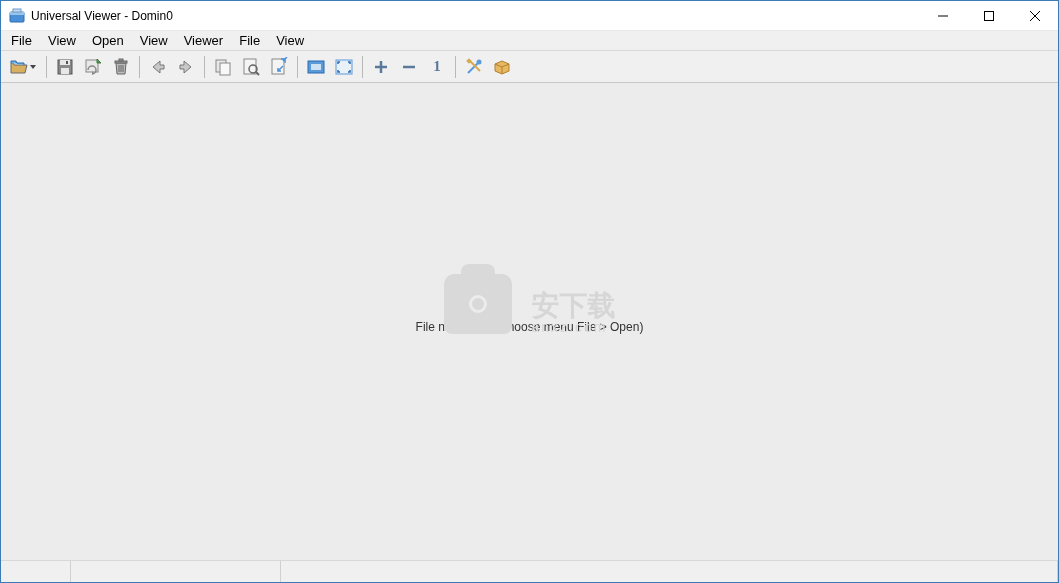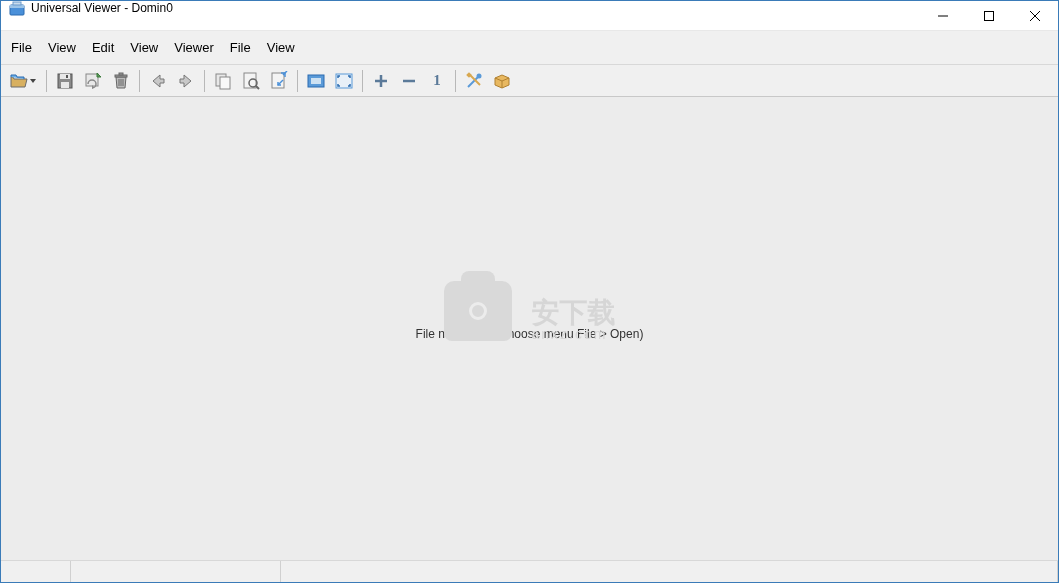--- a/index.html
+++ b/index.html
@@ -1,28 +1,28 @@
 <!DOCTYPE html>
 <html><head>
 <meta charset="utf-8">
 <style>
   * { box-sizing: border-box; }
   html, body { margin:0; padding:0; height:100%; font-family:"Segoe UI","Microsoft YaHei",Tahoma,sans-serif; font-size:12px; }
   body { background:#fff; width:1059px; height:583px; border:1px solid #3a7bb8; display:flex; flex-direction:column; overflow:hidden; }
 
   
-  .titlebar { height:30px; background:#fff; display:flex; border-bottom:1px solid #e8e8e8; }
+  .titlebar { height:30px; background:#fff; display:flex; align-items:center; border-bottom:1px solid #e8e8e8; }
   .titlebar .app-icon { width:16px; height:16px; margin:0 6px 0 8px; display:flex; align-items:center; justify-content:center; }
   .titlebar .title-text { color:#000; font-size:12px; }
   .win-controls { margin-left:auto; display:flex; height:100%; }
   .win-btn { width:46px; height:100%; display:flex; align-items:center; justify-content:center; }
   .win-btn svg { stroke:#000; stroke-width:1; fill:none; }
 
   
-  .menubar { height:34px; background:#f0f0f0; display:flex; align-items:stretch; border-bottom:1px solid #d8d8d8; padding:0 2px; }
+  .menubar { height:20px; background:#f0f0f0; display:flex; align-items:stretch; border-bottom:1px solid #d8d8d8; padding:0 2px; }
   .menu-item { padding:0 8px; display:flex; align-items:center; color:#000; font-size:13px; }
 
   
   .toolbar { height:32px; background:#f0f0f0; border-bottom:1px solid #c8c8c8; display:flex; align-items:center; padding:2px 4px; gap:2px; }
   .toolbar .sep { width:1px; height:22px; background:#b8b8b8; margin:0 3px; }
   .toolbtn { width:26px; height:26px; display:flex; align-items:center; justify-content:center; border:1px solid transparent; border-radius:2px; }
   .toolbtn.dropdown { width:36px; justify-content:flex-start; padding-left:3px; position:relative; }
   .toolbtn.dropdown .caret { position:absolute; right:4px; top:50%; transform:translateY(-50%); width:0;height:0;border-left:3px solid transparent;border-right:3px solid transparent;border-top:4px solid #444; }
   .toolbtn svg { display:block; }
   .toolbtn .num { font-size:15px; font-weight:bold; color:#5b7a99; font-family:"Segoe UI",Tahoma; }
@@ -75,21 +75,21 @@
           <line x1="0" y1="0" x2="10" y2="10"></line>
           <line x1="10" y1="0" x2="0" y2="10"></line>
         </svg>
     </div>
   </div>
 </div>
 
 <div class="menubar">
   <div class="menu-item">File</div>
   <div class="menu-item">View</div>
-  <div class="menu-item">Edit</div>
+  <div class="menu-item">Open</div>
   <div class="menu-item">View</div>
   <div class="menu-item">Viewer</div>
   <div class="menu-item">File</div>
   <div class="menu-item">View</div>
 </div>
 
 <div class="toolbar">
 
   <div class="toolbtn dropdown" title="Open">
     <svg width="20" height="20" viewBox="0 0 20 20">

